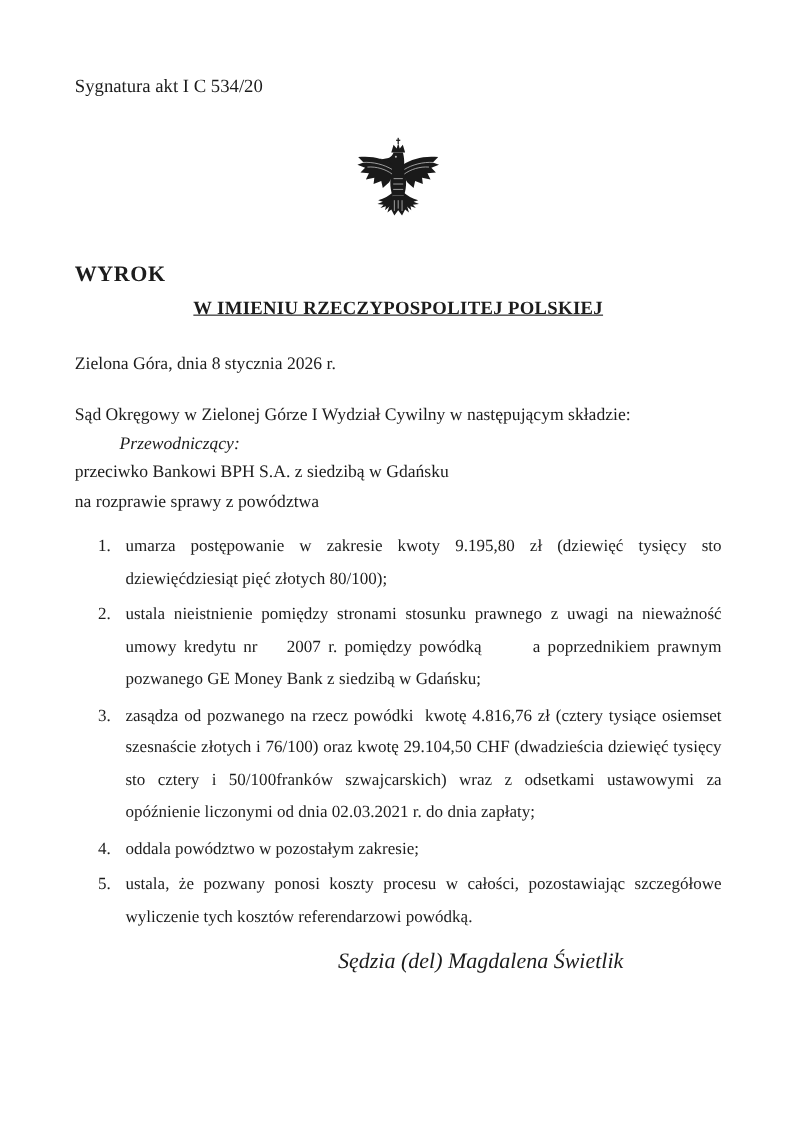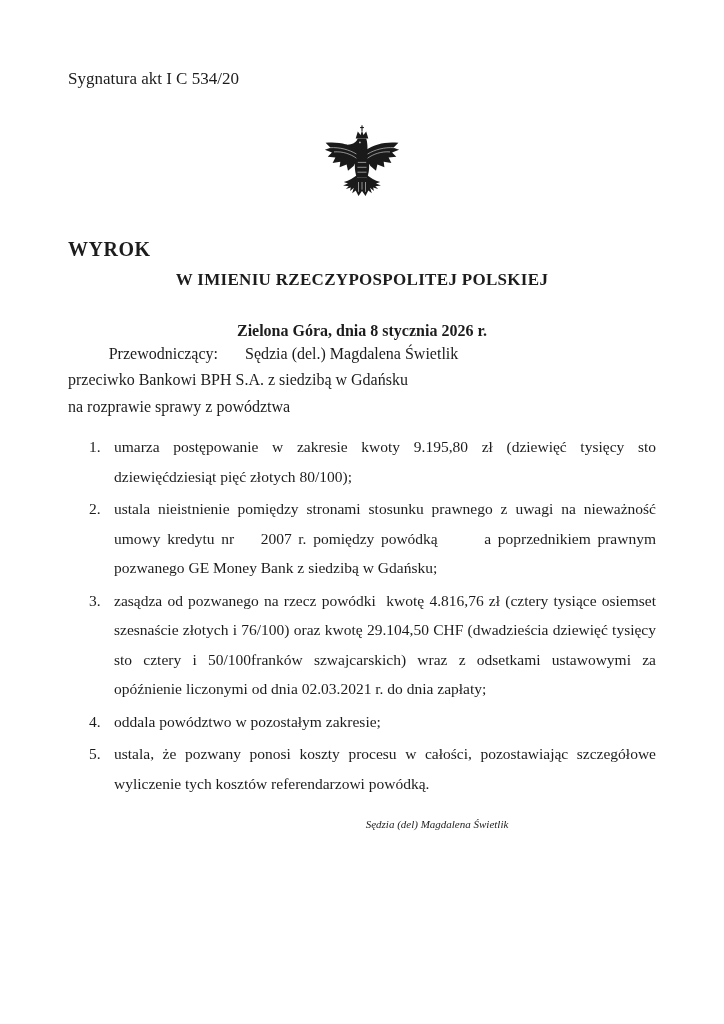--- a/index.html
+++ b/index.html
@@ -31,37 +31,38 @@
     letter-spacing: 0.5px;
     line-height: 24px;
   }
   .subtitle {
     margin-top: 8px;
     text-align: center;
     font-size: 17px;
     font-weight: bold;
     letter-spacing: 0.3px;
     line-height: 22px;
+    text-decoration: underline;
   }
   .dateline {
     margin-top: 30px;
-    text-align: center;
+    text-align: left;
     font-size: 16px;
     line-height: 20px;
-    font-weight: bold;
   }
   .court-intro {
     margin-top: 24px;
     font-size: 16px;
     line-height: 26px;
   }
   .comp-row {
     display: flex;
     font-size: 16px;
     line-height: 26px;
+    font-style: italic;
   }
   .comp-role {
     width: 150px;
     text-align: right;
     flex: none;
   }
   .comp-person { margin-left: 27px; }
   .case-details p {
     font-size: 16px;
     line-height: 26.5px;
@@ -82,21 +83,21 @@
   }
   .ruling-text {
     flex: 1;
     text-align: justify;
   }
   .signature {
     margin-top: 16px;
     text-align: center;
     padding-left: 150px;
     font-style: italic;
-    font-size: 11px;
+    font-size: 20px;
     line-height: 20px;
   }
 </style>
 </head>
 <body>
 
 <div class="page">
 
   <div class="case-number">Sygnatura akt I C 534/20</div>
 
@@ -135,24 +136,24 @@
         <circle cx="57" cy="19.5" r="1.3" fill="#ffffff" stroke="none"></circle>
       </g>
     </svg>
   </div>
 
   <div class="title">WYROK</div>
   <div class="subtitle">W IMIENIU RZECZYPOSPOLITEJ POLSKIEJ</div>
 
   <div class="dateline">Zielona Góra, dnia 8 stycznia 2026 r.</div>
 
+  <p class="court-intro">Sąd Okręgowy w Zielonej Górze I Wydział Cywilny w następującym składzie:</p>
 
   <div class="comp-row">
     <span class="comp-role">Przewodniczący:</span>
-    <span class="comp-person">Sędzia (del.) Magdalena Świetlik</span>
   </div>
 
   <div class="case-details">
     <p>przeciwko Bankowi BPH S.A. z siedzibą w Gdańsku</p>
     <p>na rozprawie sprawy z powództwa</p>
   </div>
 
   <div class="rulings">
     <div class="ruling">
       <span class="ruling-num">1.</span>

